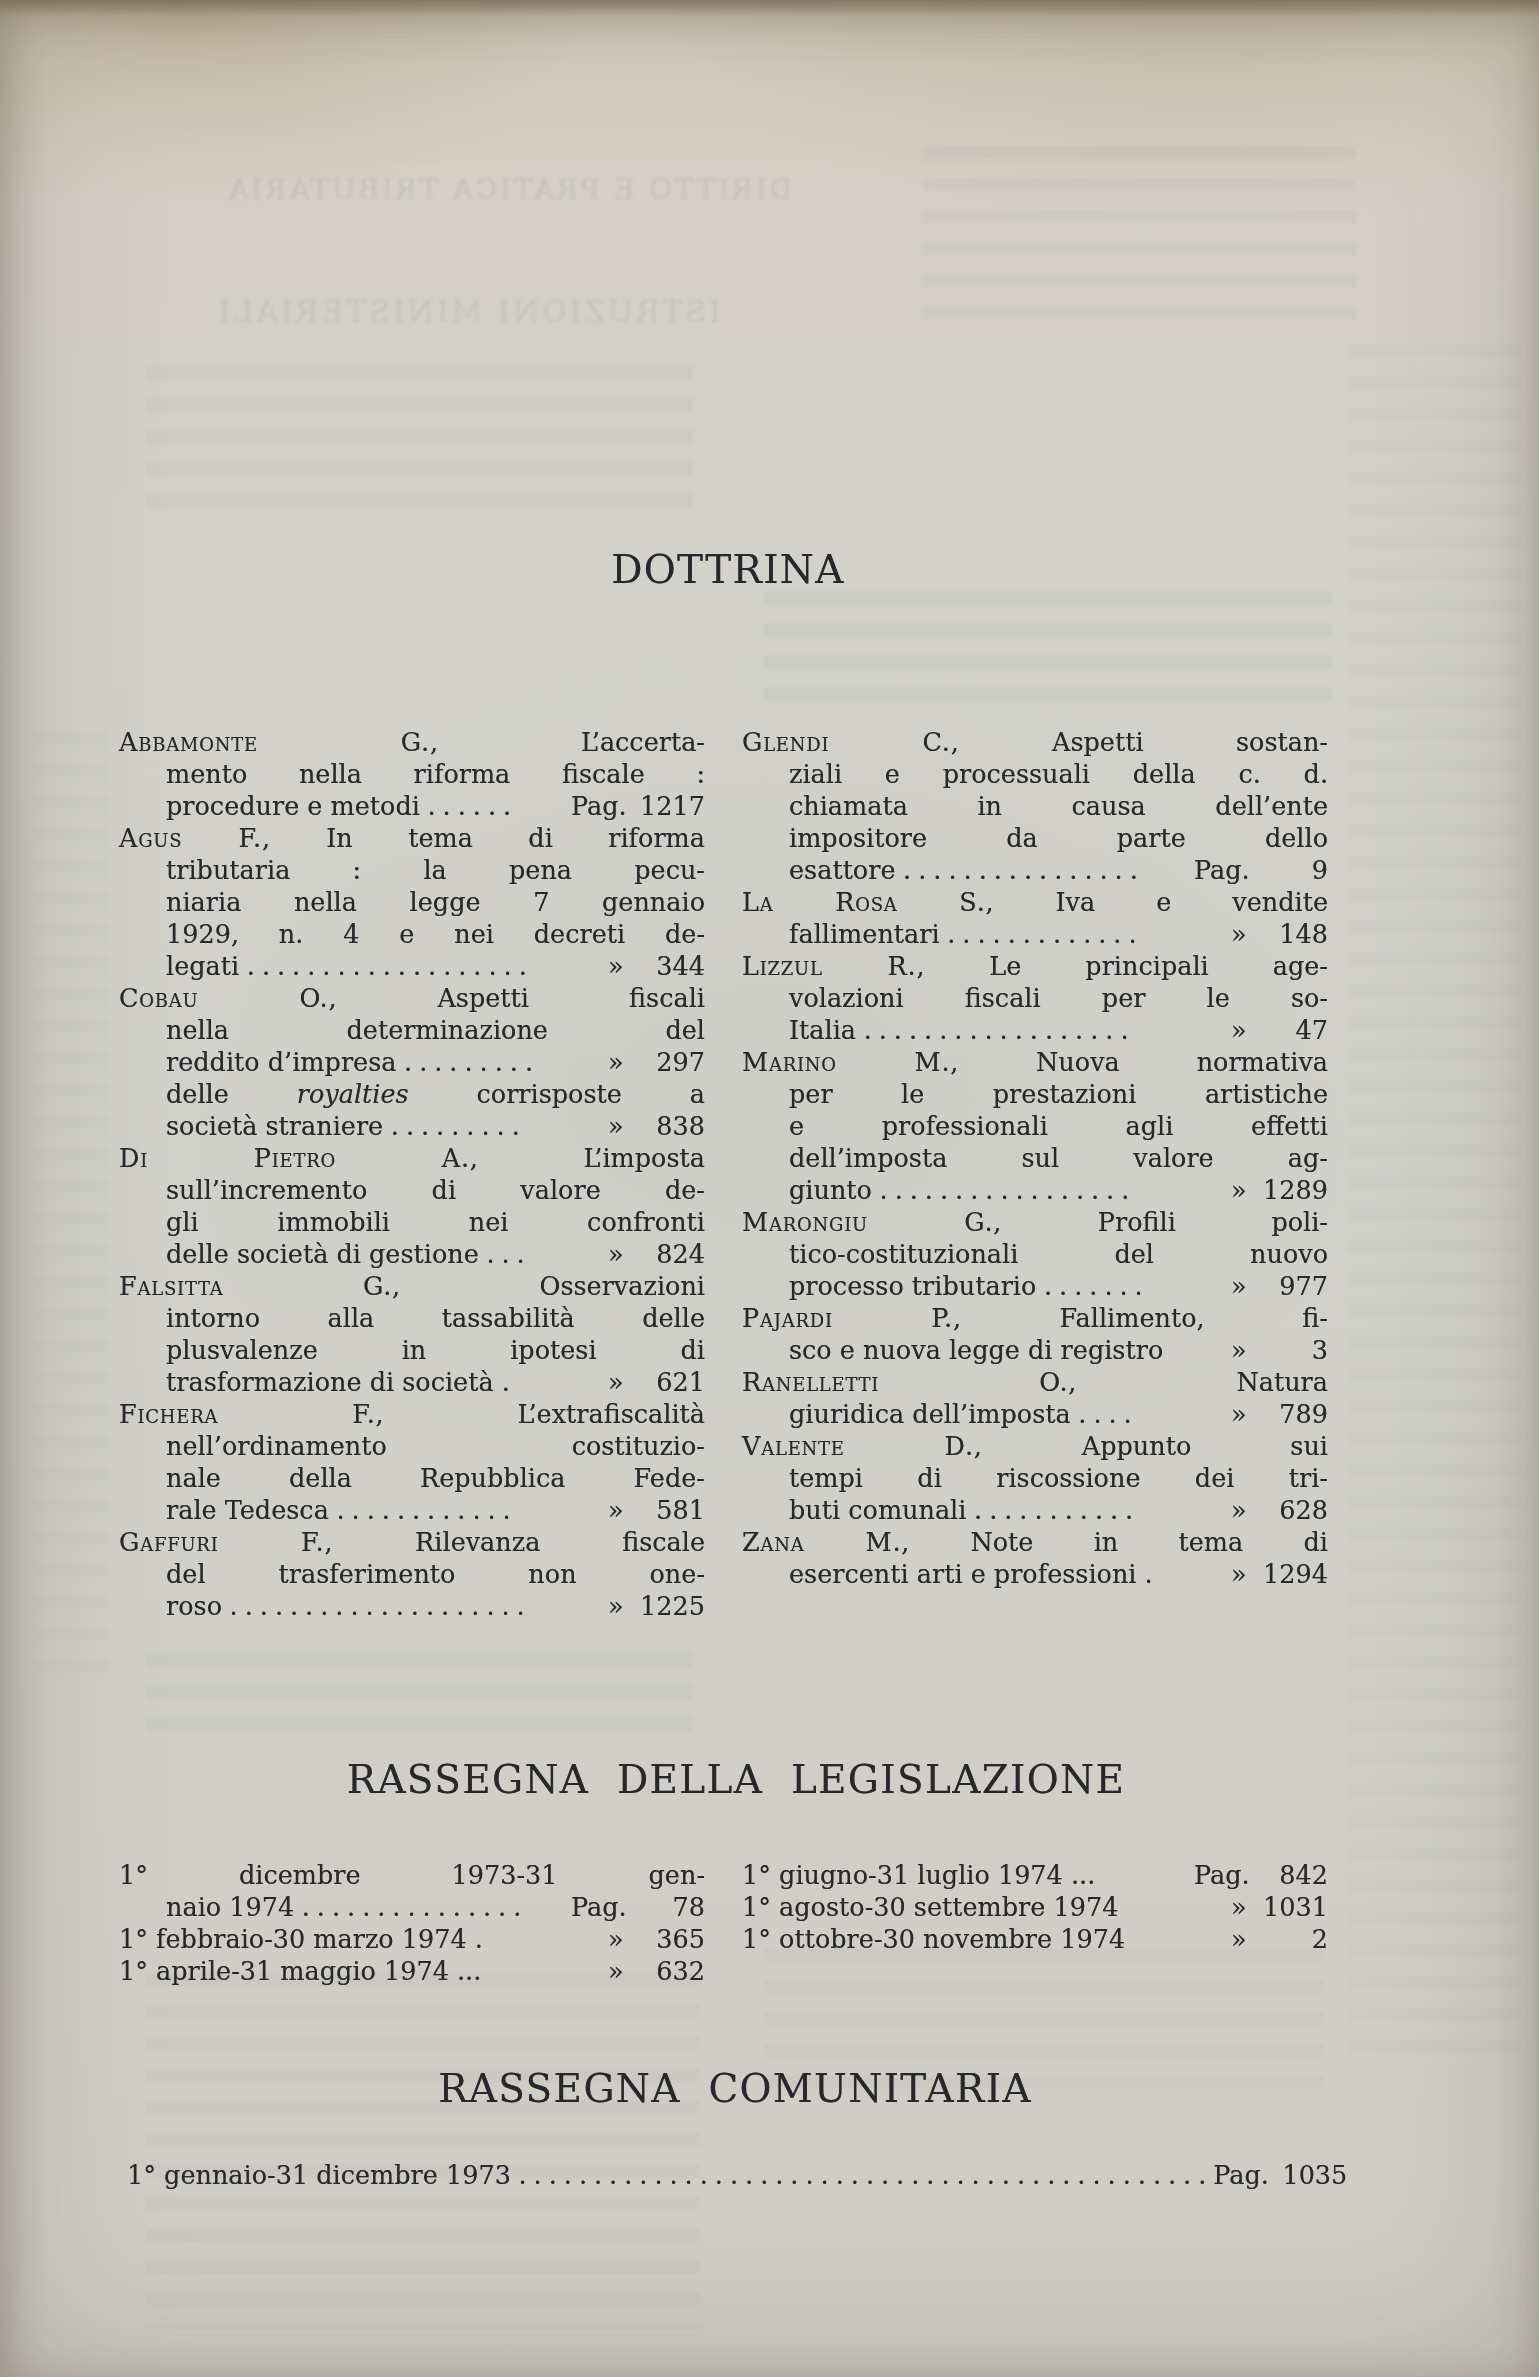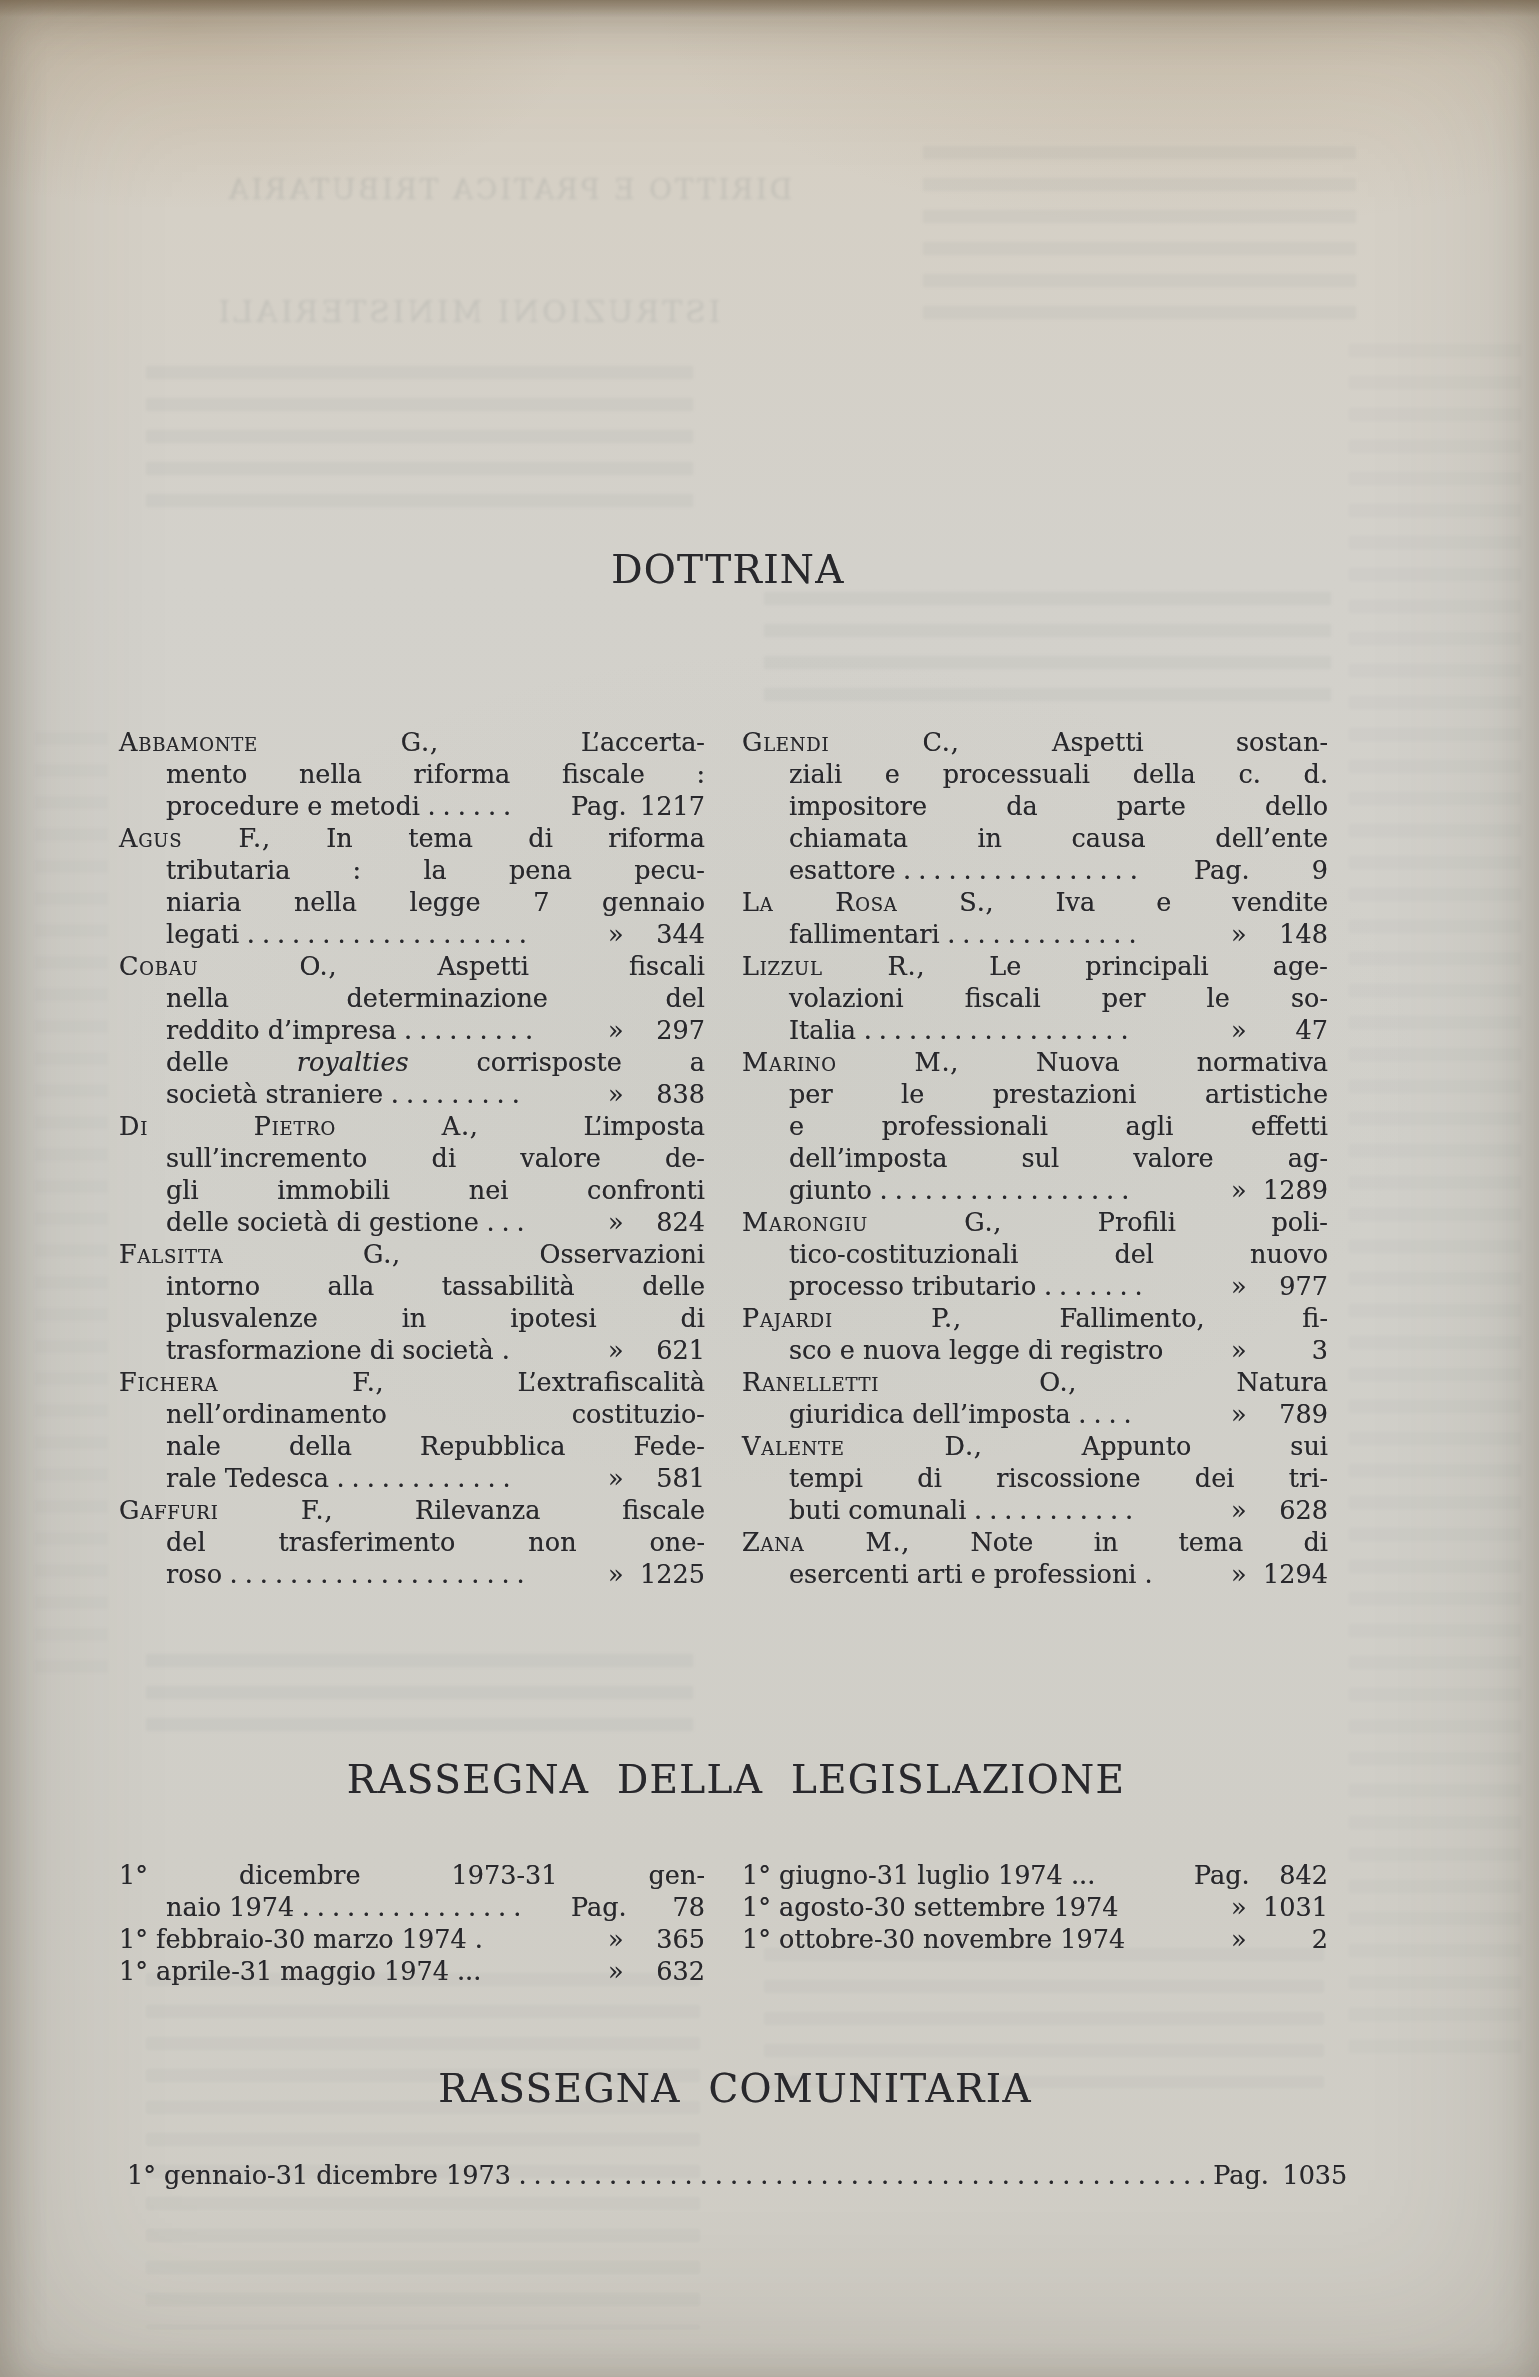--- a/index.html
+++ b/index.html
@@ -97,20 +97,21 @@
           <span class="ll-leader">......</span>
           <span class="ll-fill"></span>
           <span class="ll-ref">Pag.</span>
           <span class="ll-num">1217</span>
         </div>
       </div>
       <div class="entry">
         <div class="line"><span class="sc">Agus F.,</span> In tema di riforma</div>
         <div class="line cont">tributaria : la pena pecu-</div>
         <div class="line cont">niaria nella legge 7 gennaio</div>
+        <div class="line cont">1929, n. 4 e nei decreti de-</div>
         <div class="lastline cont">
           <span class="ll-text">legati</span>
           <span class="ll-leader">...................</span>
           <span class="ll-fill"></span>
           <span class="ll-ref ditto">»</span>
           <span class="ll-num">344</span>
         </div>
       </div>
       <div class="entry">
         <div class="line"><span class="sc">Cobau O.,</span> Aspetti fiscali</div>
@@ -178,22 +179,22 @@
           <span class="ll-fill"></span>
           <span class="ll-ref ditto">»</span>
           <span class="ll-num">1225</span>
         </div>
       </div>
     </div>
   <div class="print col col-doc-right" id="doc-right">
       <div class="entry">
         <div class="line"><span class="sc">Glendi C.,</span> Aspetti sostan-</div>
         <div class="line cont">ziali e processuali della c. d.</div>
+        <div class="line cont">chiamata in causa dell’ente</div>
         <div class="line cont">impositore da parte dello</div>
-        <div class="line cont">chiamata in causa dell’ente</div>
         <div class="lastline cont">
           <span class="ll-text">esattore</span>
           <span class="ll-leader">................</span>
           <span class="ll-fill"></span>
           <span class="ll-ref">Pag.</span>
           <span class="ll-num">9</span>
         </div>
       </div>
       <div class="entry">
         <div class="line"><span class="sc">La Rosa S.,</span> Iva e vendite</div>

